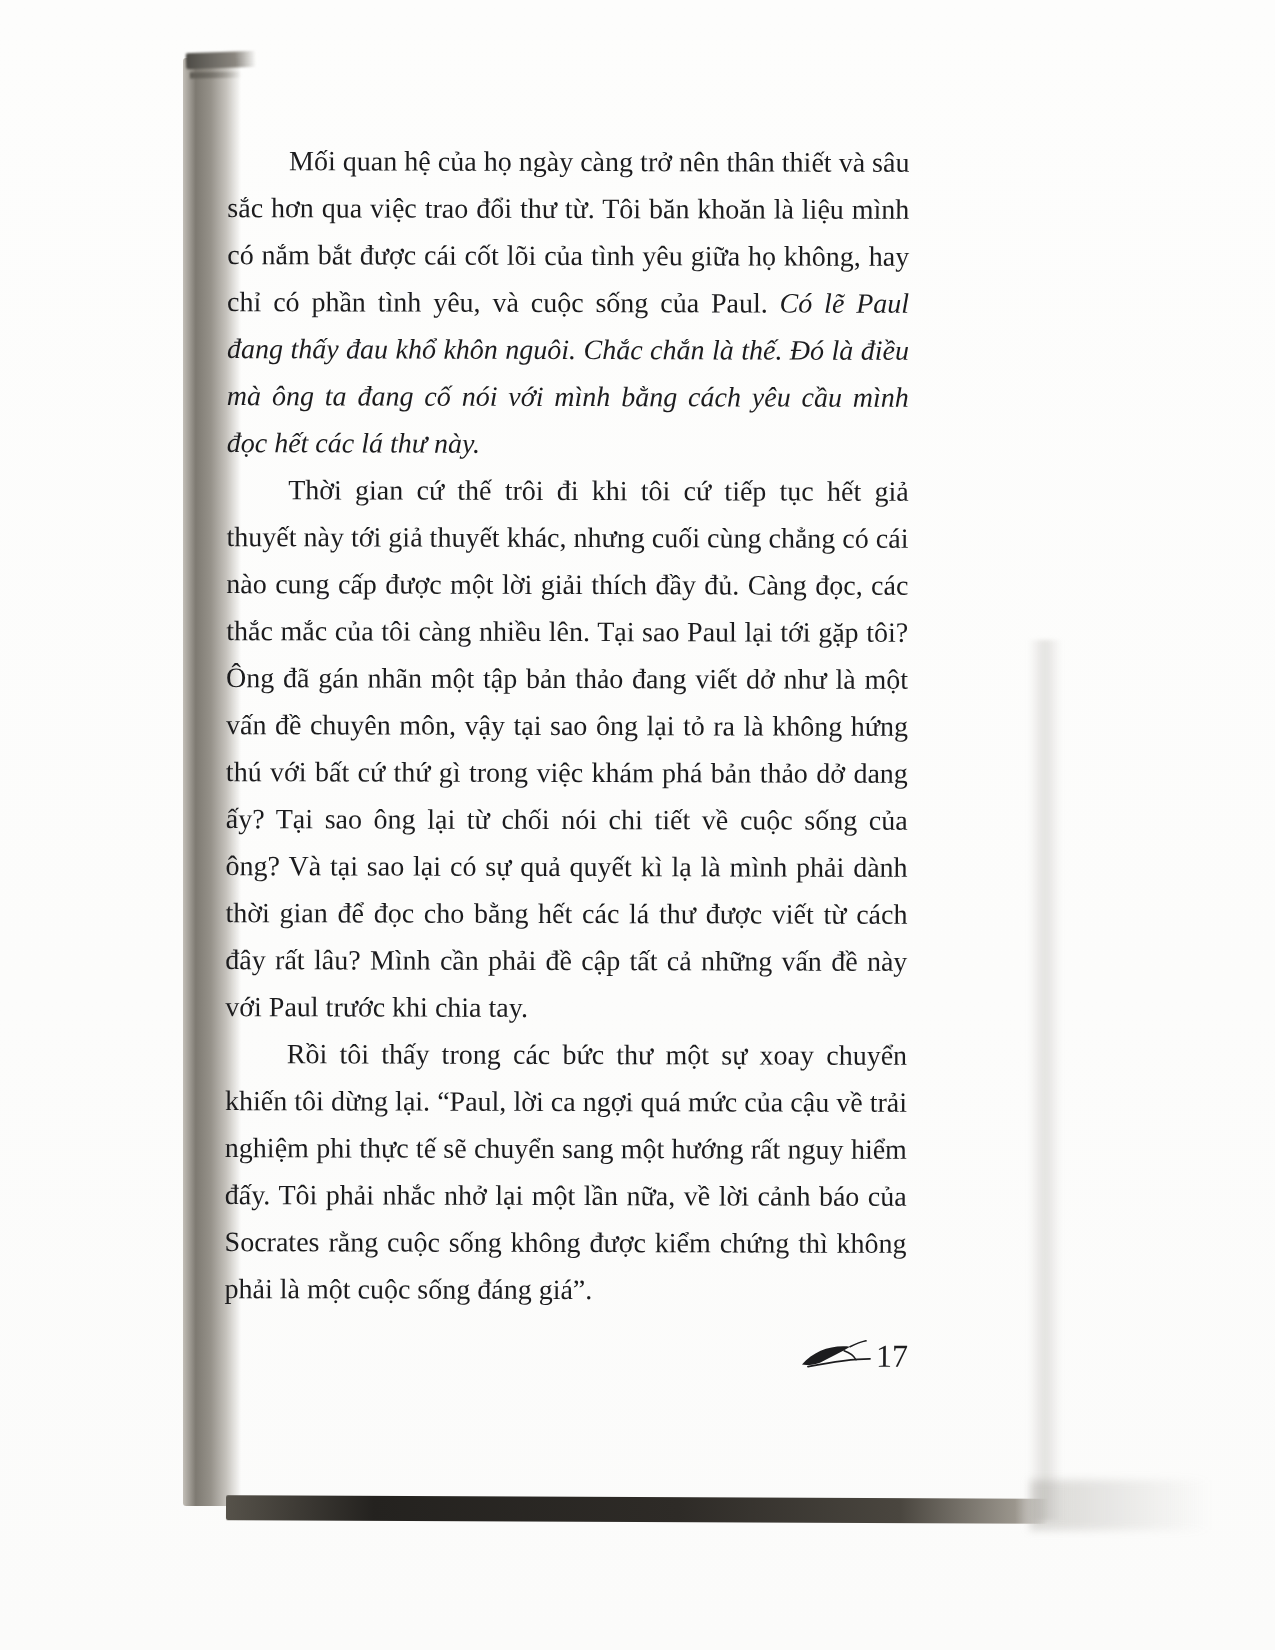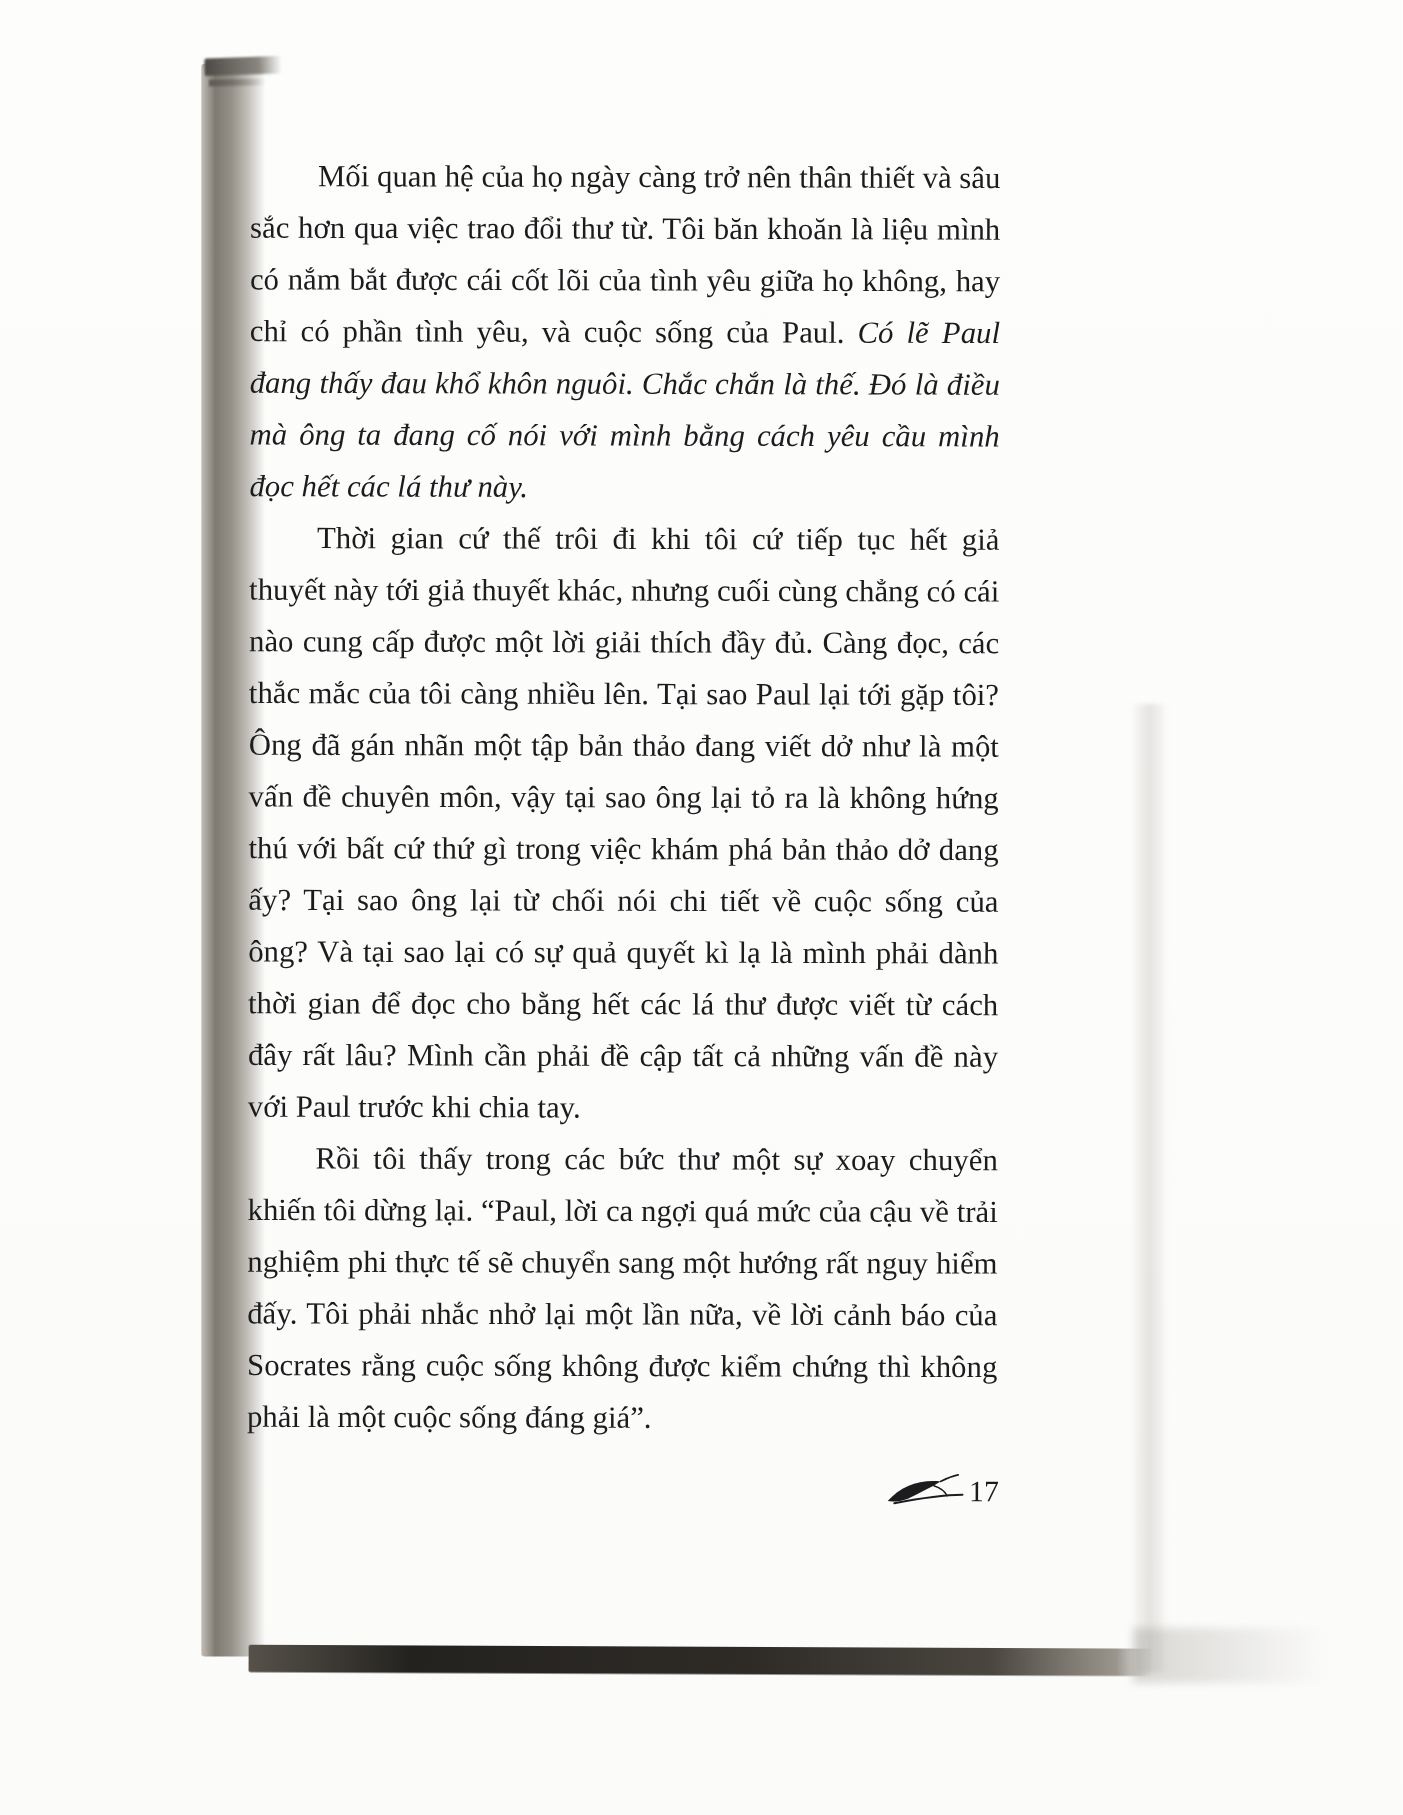--- a/index.html
+++ b/index.html
@@ -125,21 +125,21 @@
     gap: 2px;
     transform: rotate(0.15deg);
   }
   .quill {
     width: 74px;
     height: 34px;
     display: inline-block;
     margin-right: 2px;
   }
   .page-number {
-    font-size: 27px;
+    font-size: 32px;
     color: #1c1c1e;
     line-height: 34px;
   }
 </style>
 </head>
 <body>
 
 <div class="photo">
 
   <div class="spine-shadow"></div>

